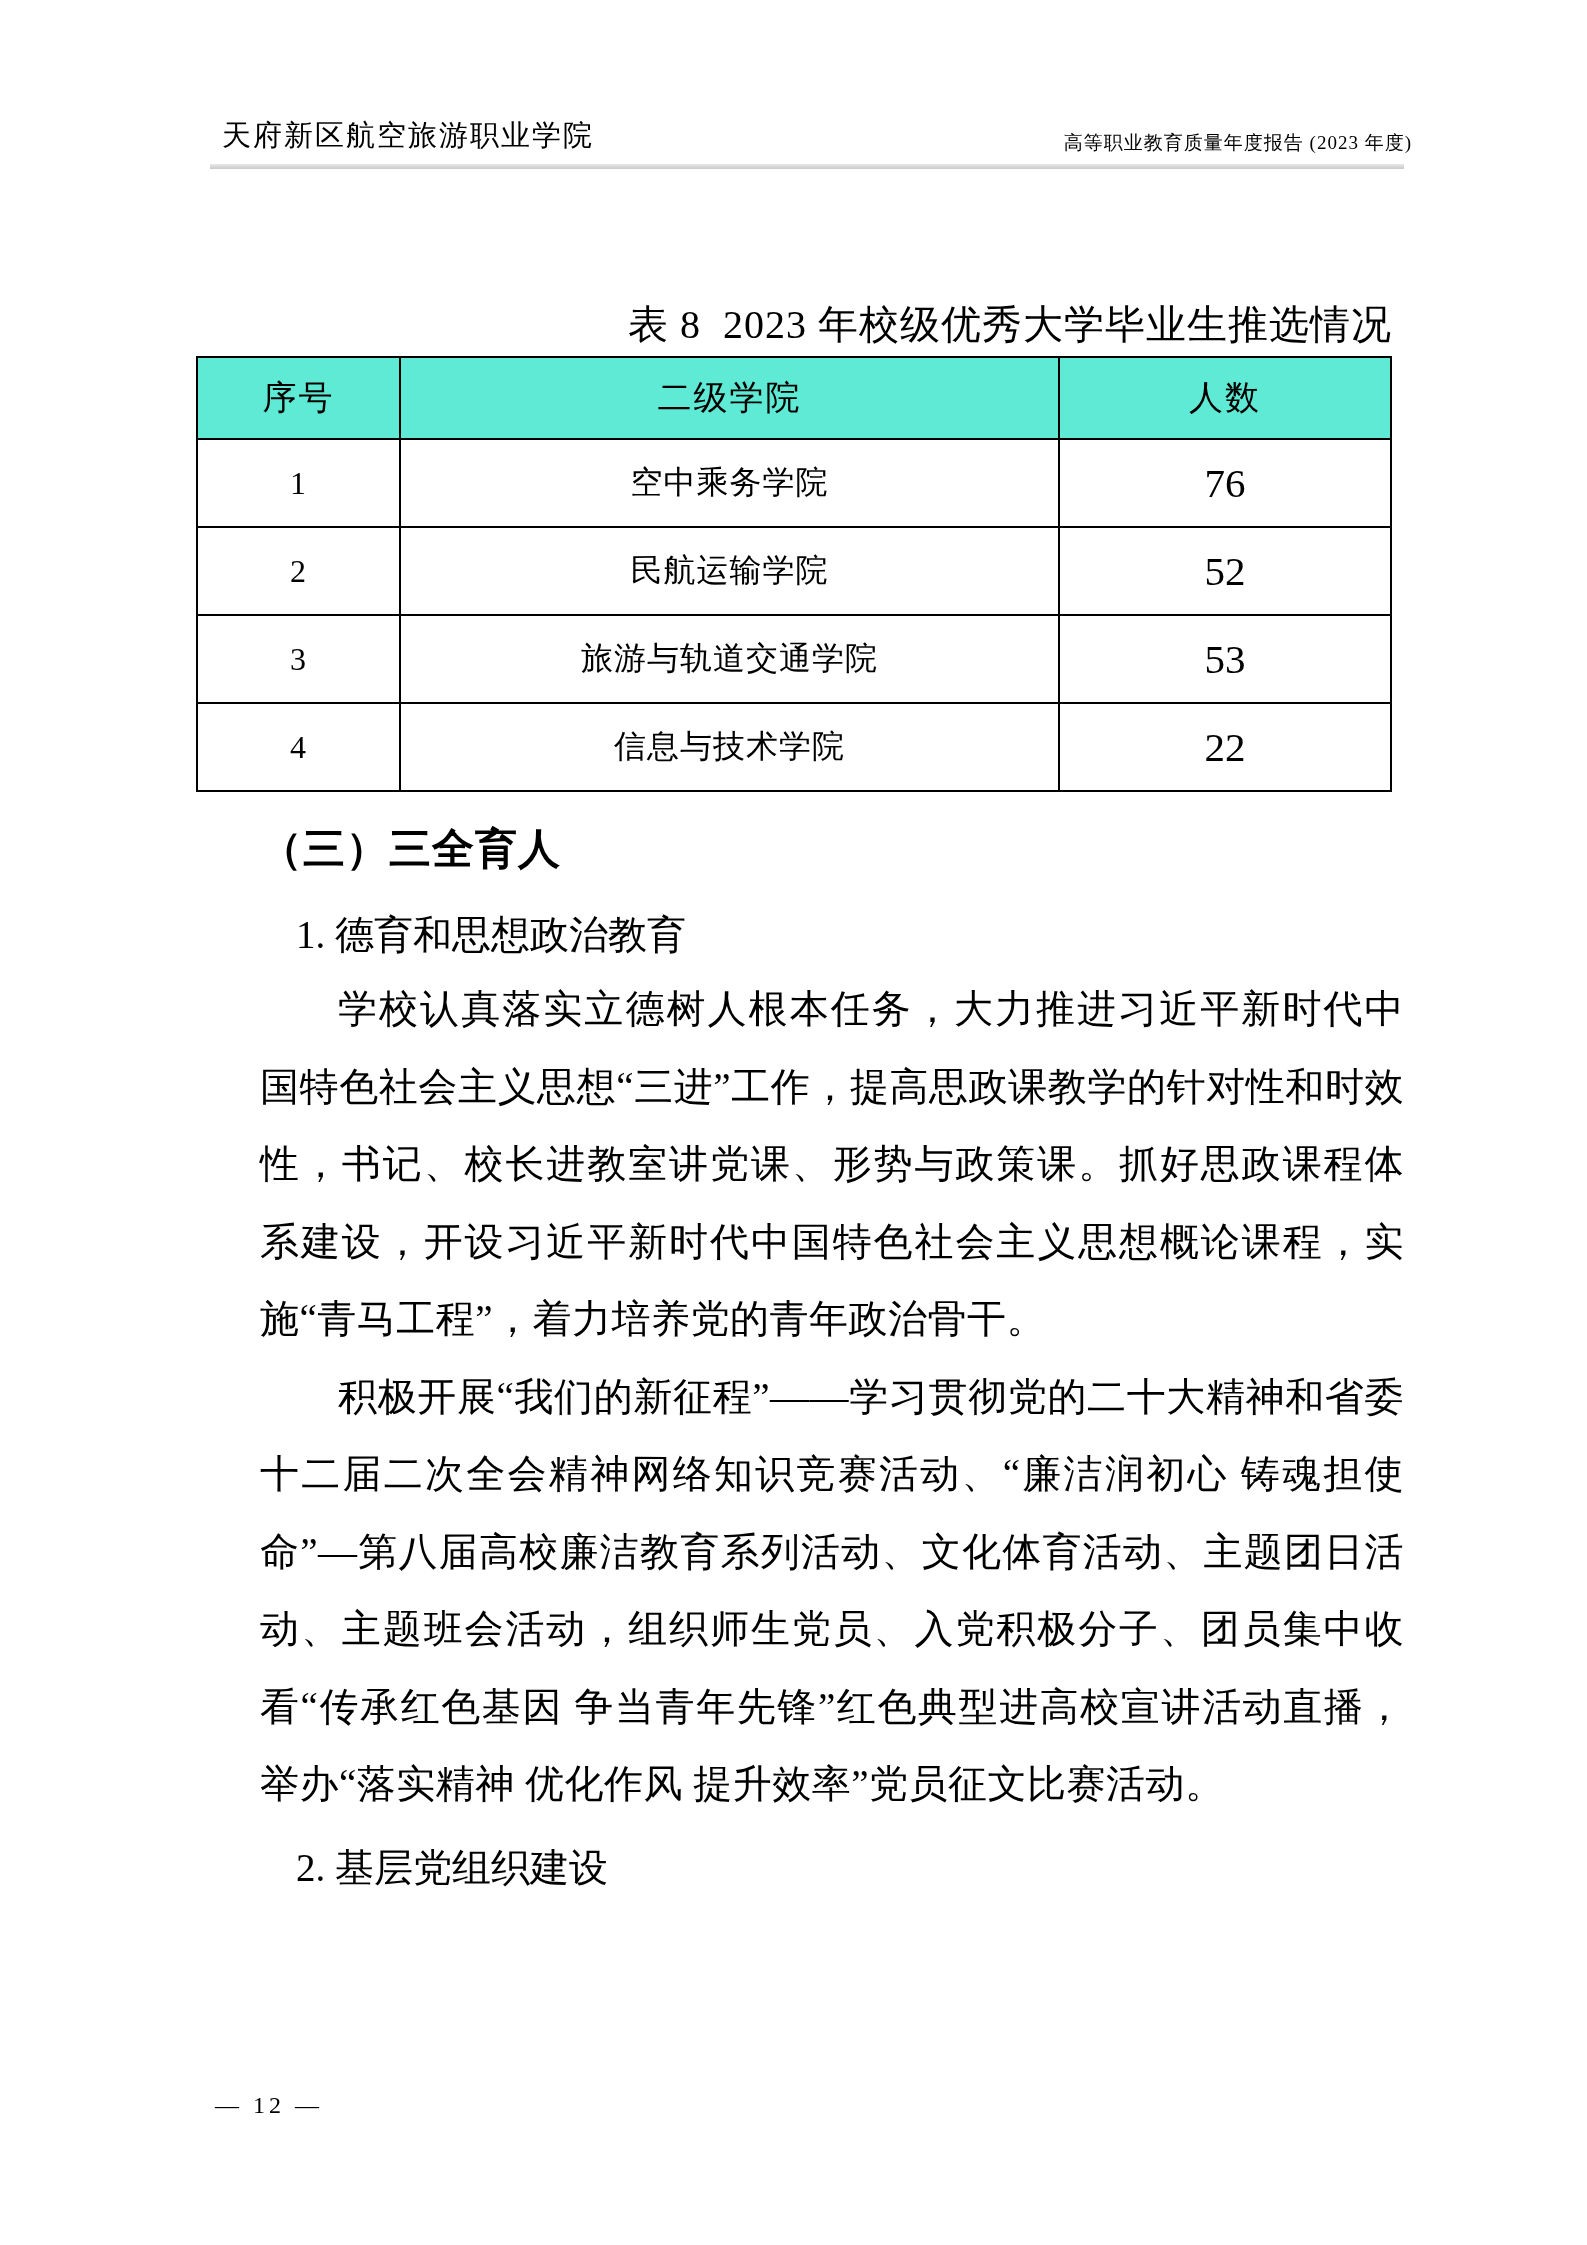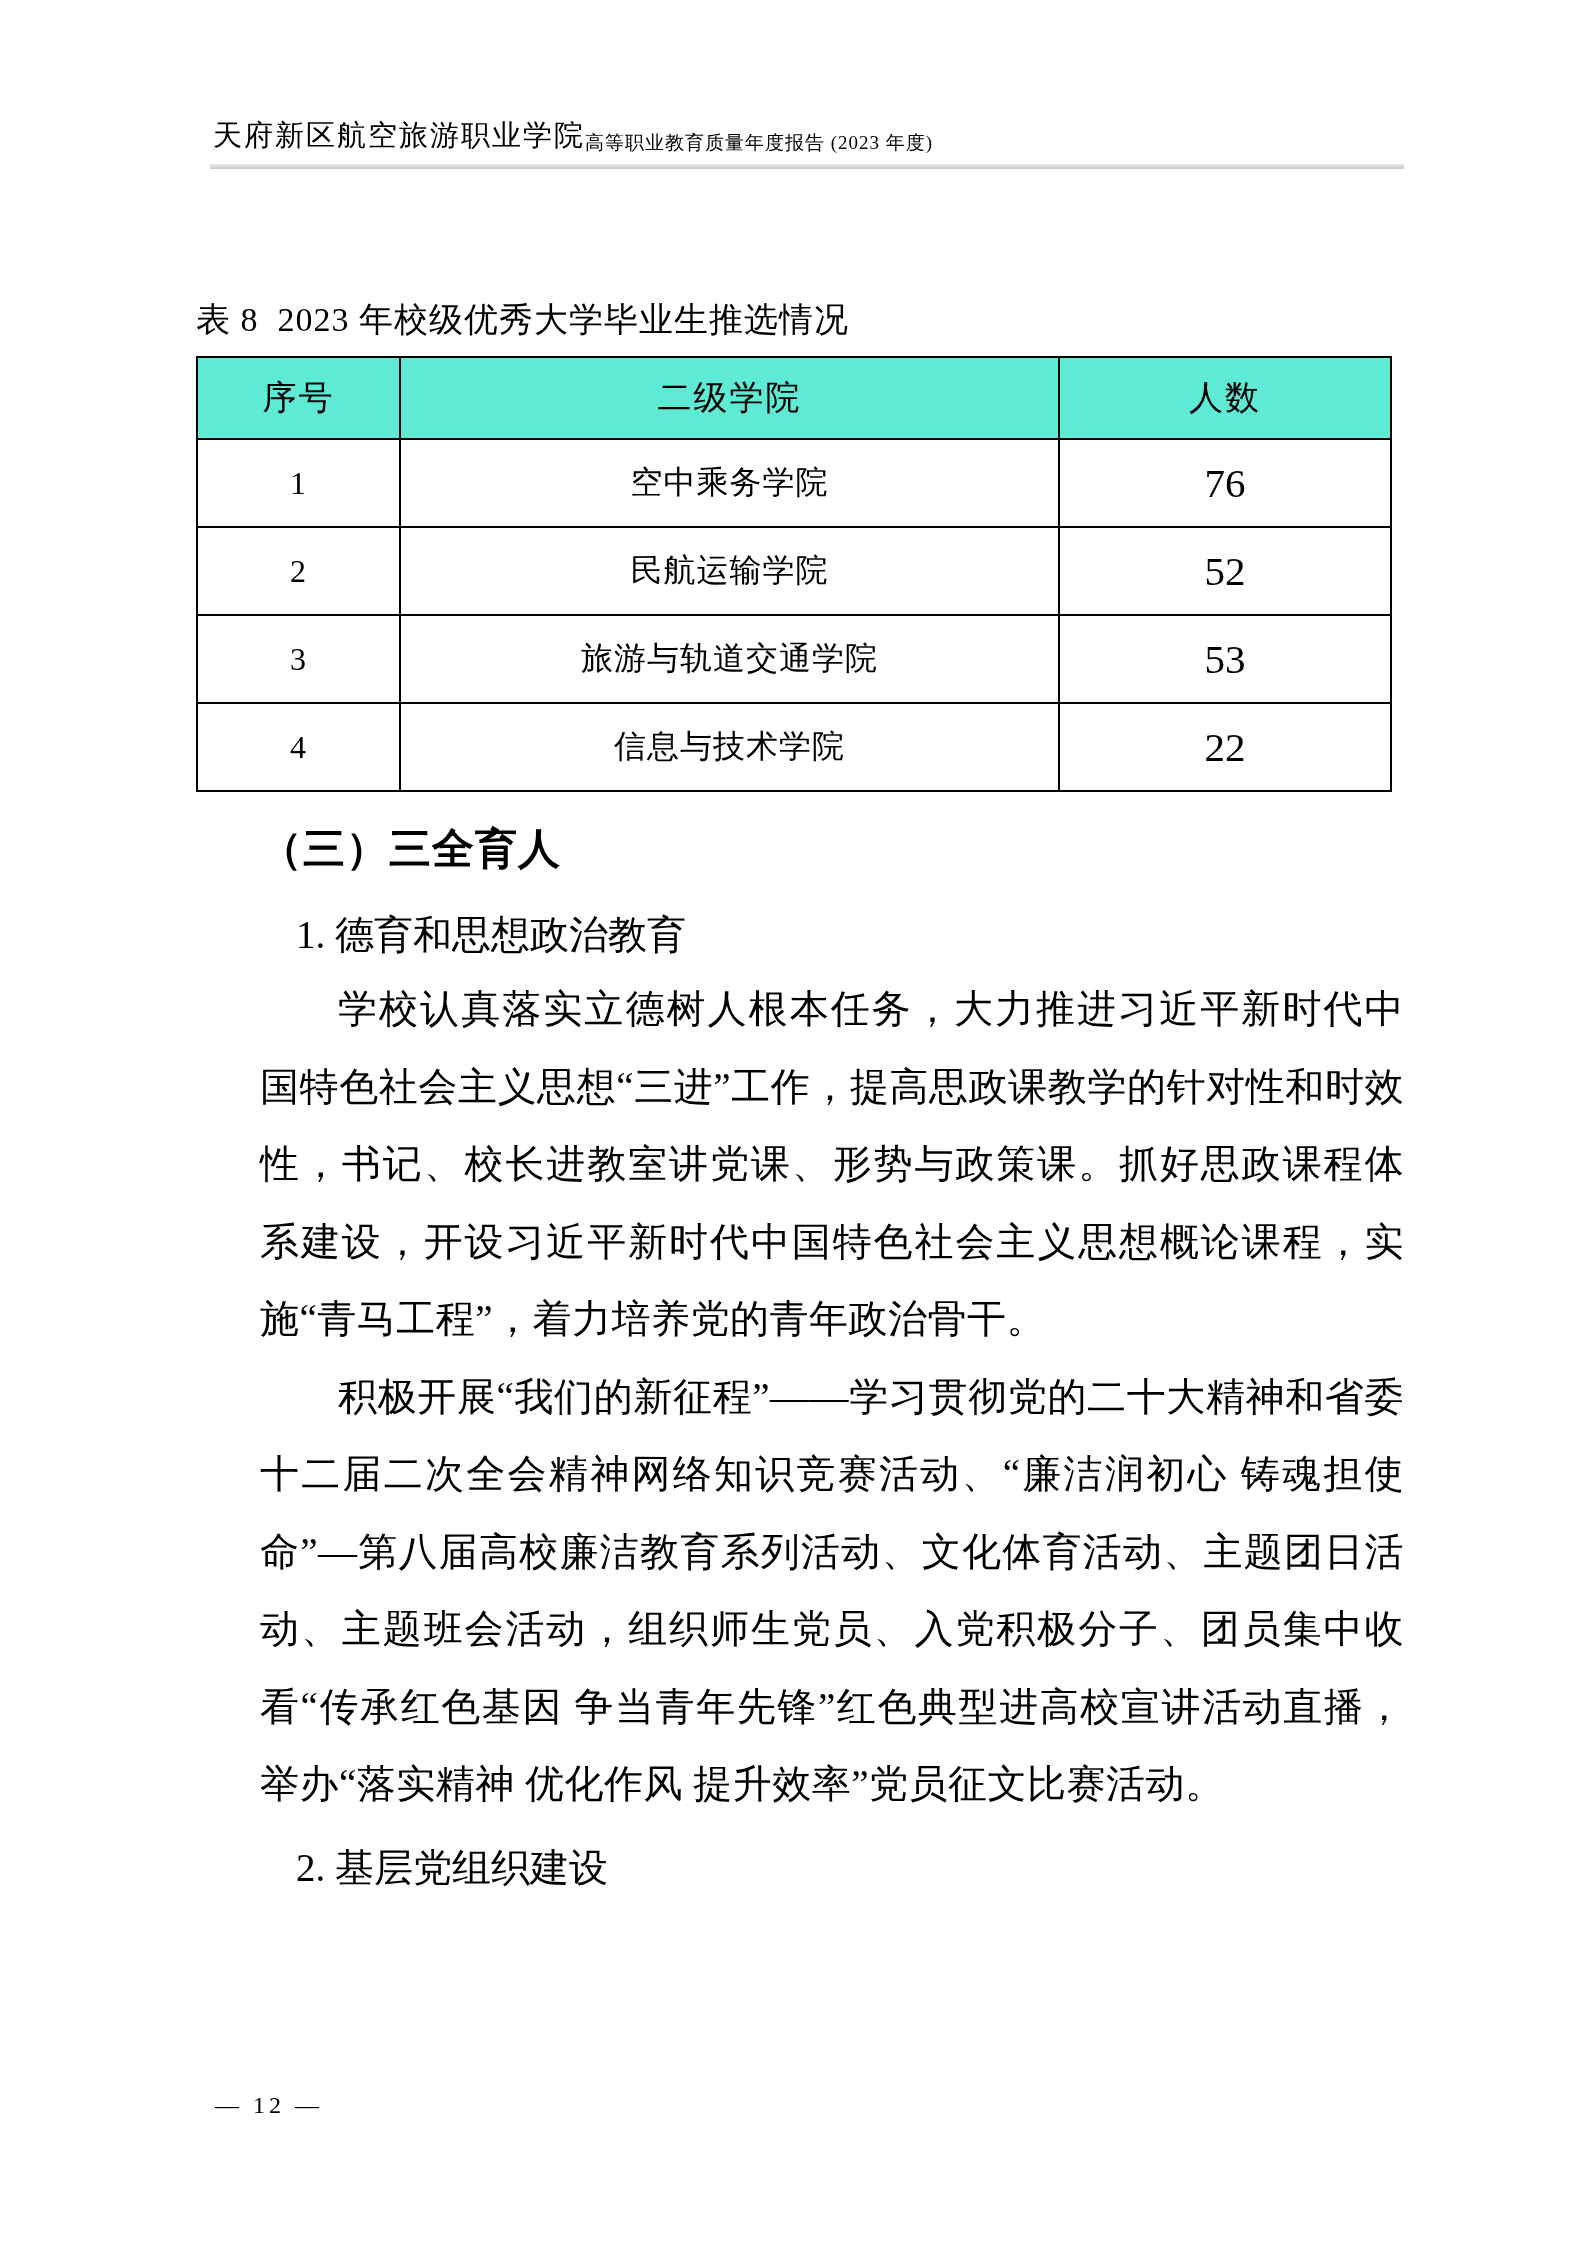--- a/index.html
+++ b/index.html
@@ -12,23 +12,24 @@
     height: 2245px;
     background: #ffffff;
     margin: 0 auto;
     overflow: hidden;
   }
 
   
   .page-header {
     position: absolute;
     top: 116px;
-    left: 213px;
+    left: 222px;
     width: 1190px;
     display: flex;
+    justify-content: space-between;
     align-items: flex-end;
   }
   .header-left {
     font-size: 29px;
     letter-spacing: 2px;
   }
   .header-right {
     font-size: 19px;
     letter-spacing: 1px;
   }
@@ -40,22 +41,22 @@
     height: 5px;
     background: linear-gradient(to bottom, #e9e9e9, #c9c9c9);
   }
 
   
   .table-title {
     position: absolute;
     top: 297px;
     left: 196px;
     width: 1196px;
-    text-align: left;
-    font-size: 34px;
+    text-align: right;
+    font-size: 40px;
     white-space: pre-wrap;
     letter-spacing: 1px;
   }
   table.report-table {
     position: absolute;
     top: 356px;
     left: 196px;
     width: 1196px;
     border-collapse: collapse;
     table-layout: fixed;

